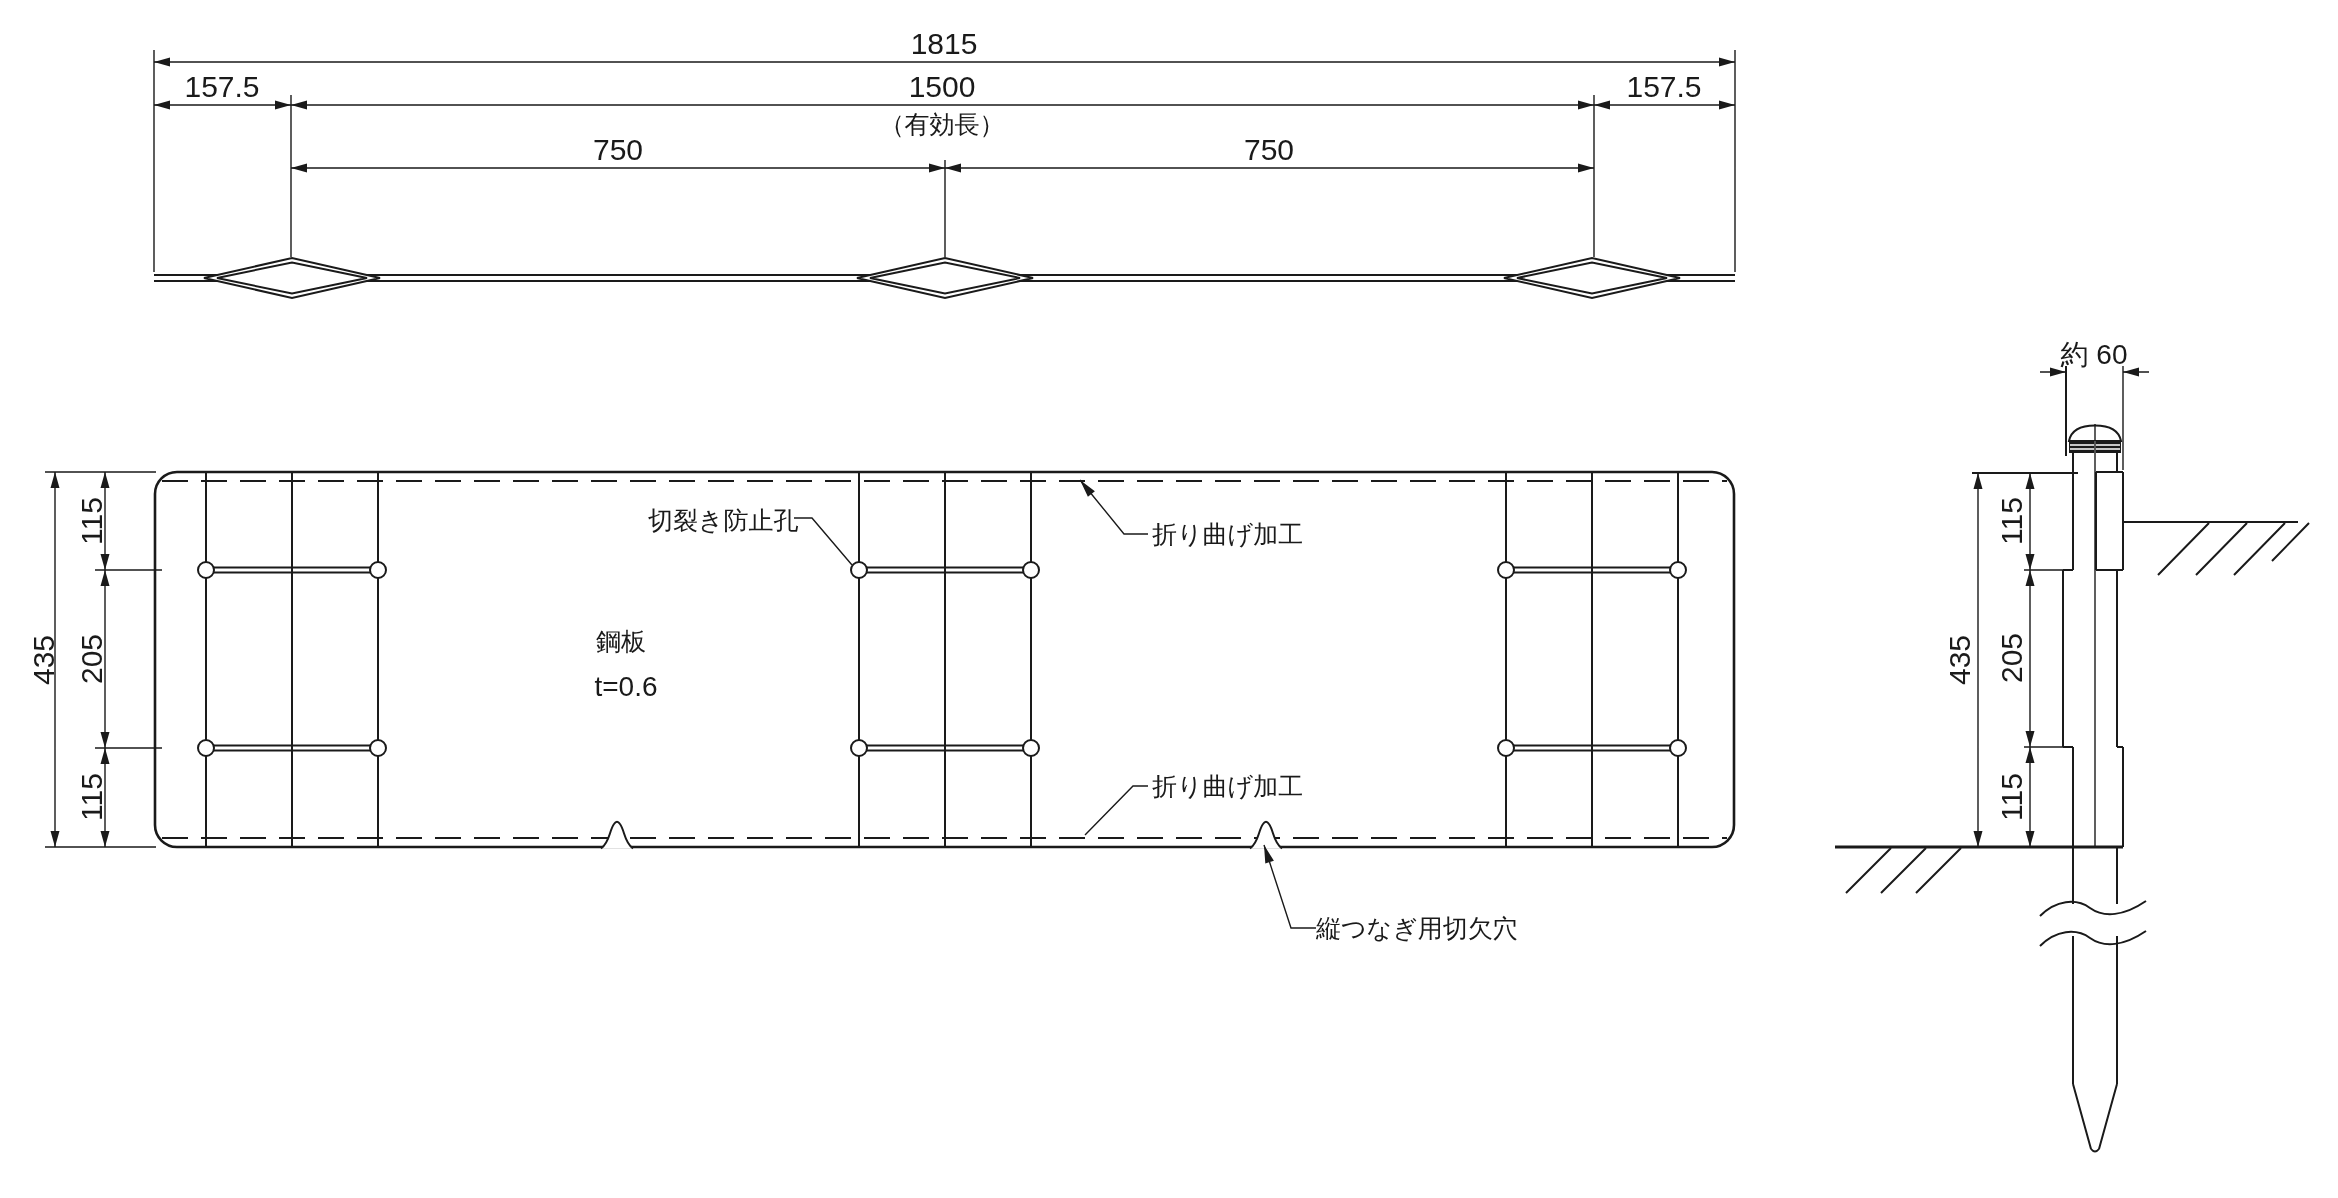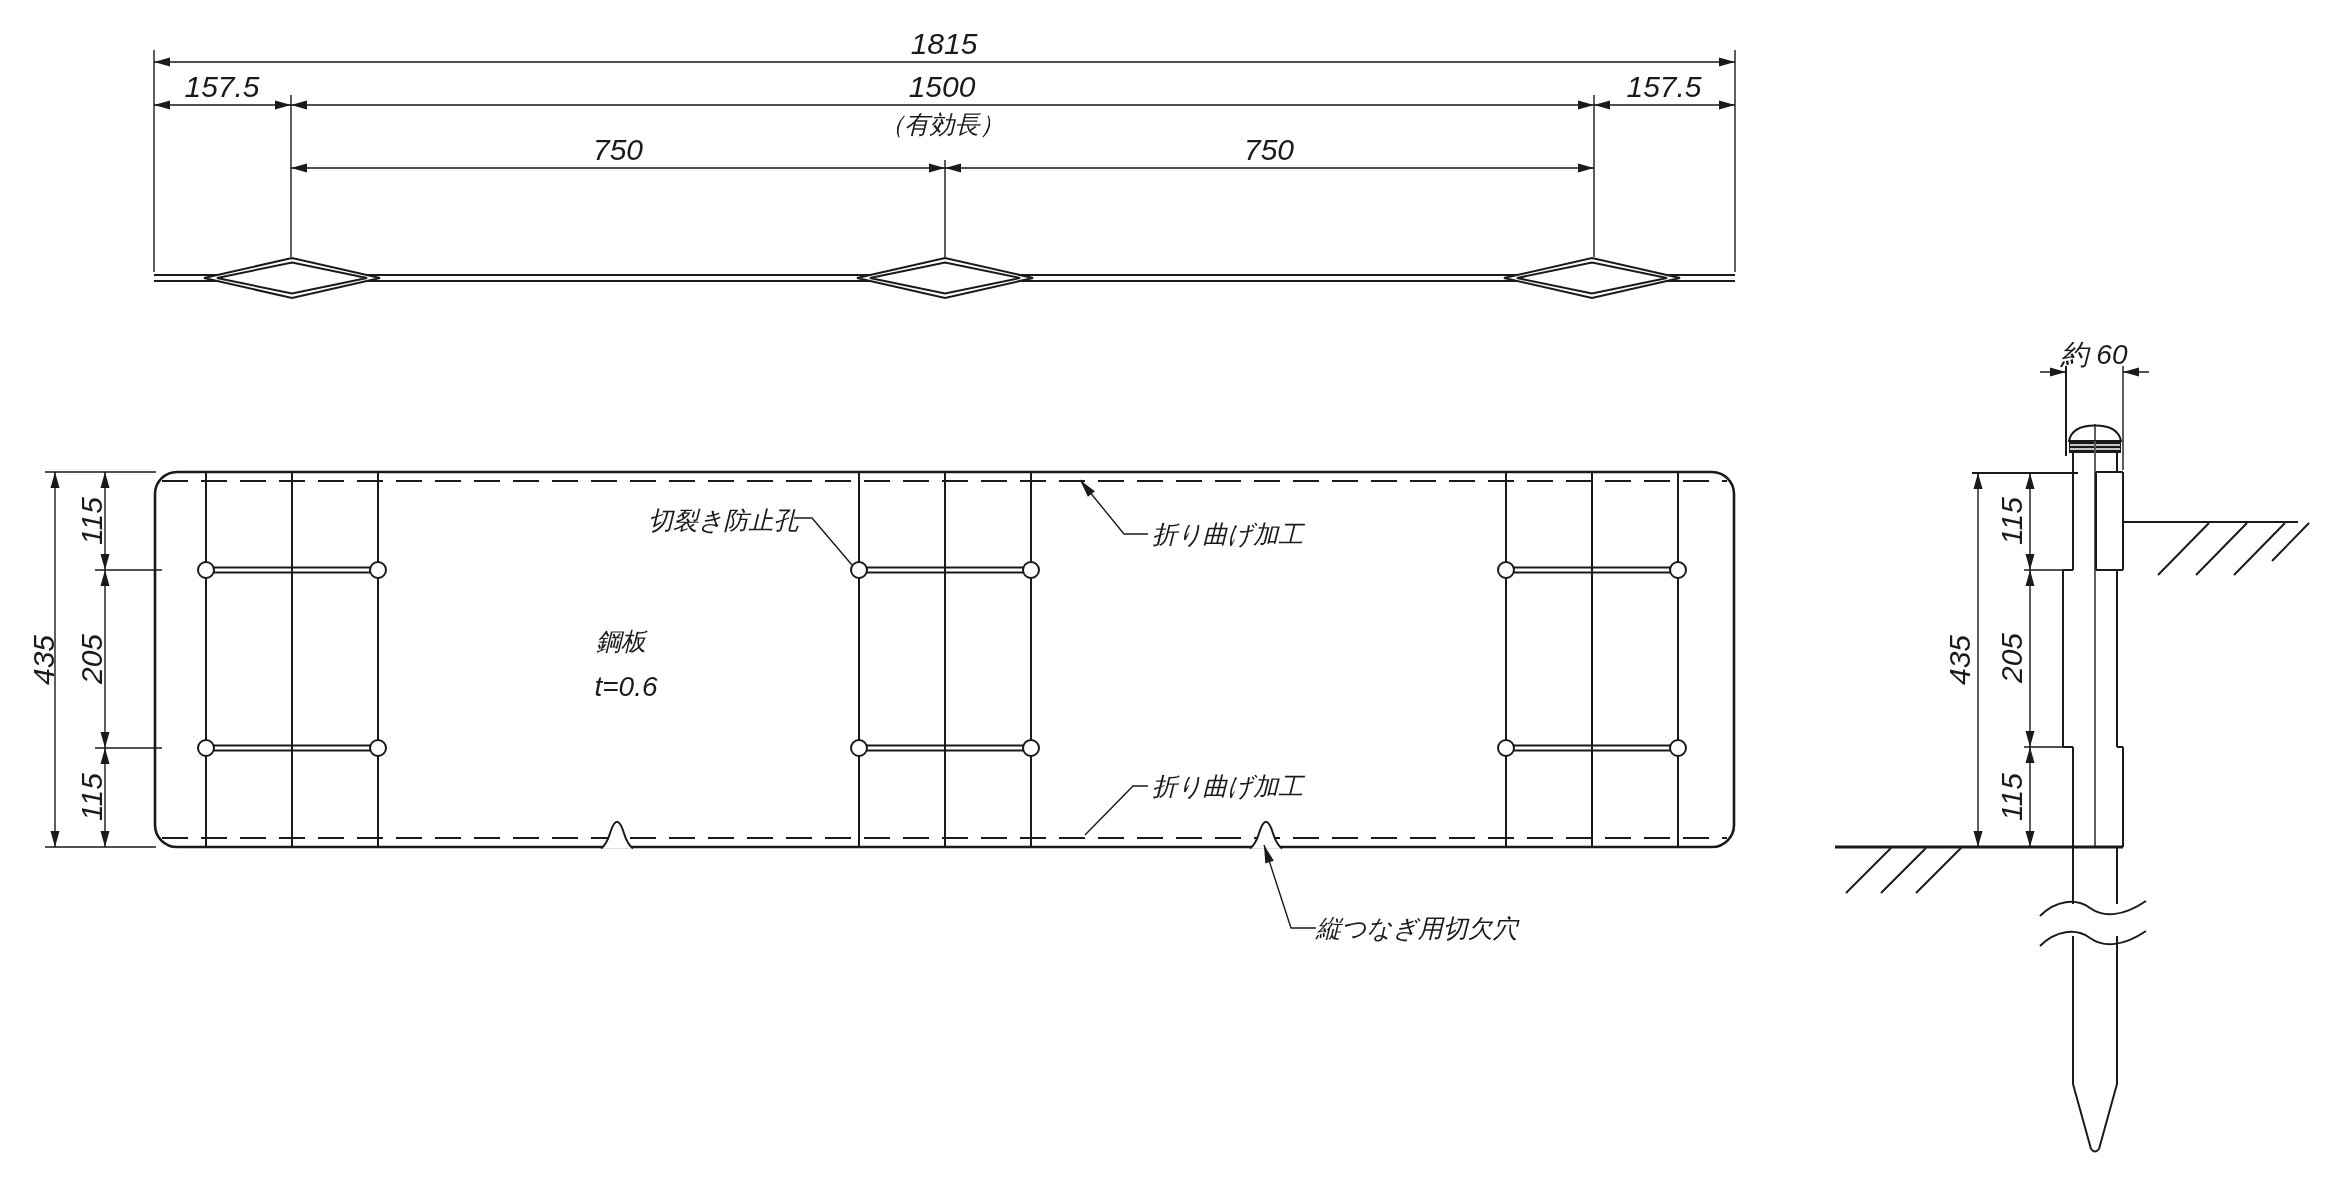--- a/index.html
+++ b/index.html
@@ -1,17 +1,17 @@
 <!DOCTYPE html>
 <html><head>
 <meta charset="utf-8">
 <style>
   html,body { margin:0; padding:0; background:#ffffff; }
   .canvas { position:relative; width:2338px; height:1198px; background:#ffffff;
-            font-family:"Liberation Sans","DejaVu Sans",sans-serif;font-style:italic; }
+            font-family:"Liberation Sans","DejaVu Sans",sans-serif; }
   svg { display:block; }
   .ln  { stroke:#1a1a1a; fill:none; stroke-linecap:butt; }
   .w1  { stroke-width:1.4; }
   .w2  { stroke-width:2; }
   .w25 { stroke-width:2.6; }
   .w3  { stroke-width:3.2; }
   .dash { stroke-dasharray:26 13; }
   .ar  { fill:#1a1a1a; stroke:none; }
   .wfill { fill:#ffffff; }
   text { fill:#1a1a1a; stroke:none; }

